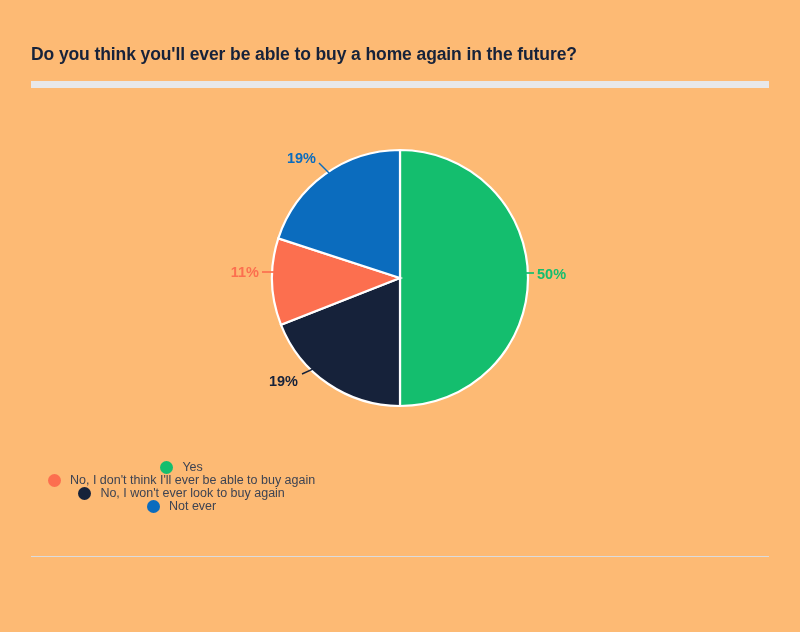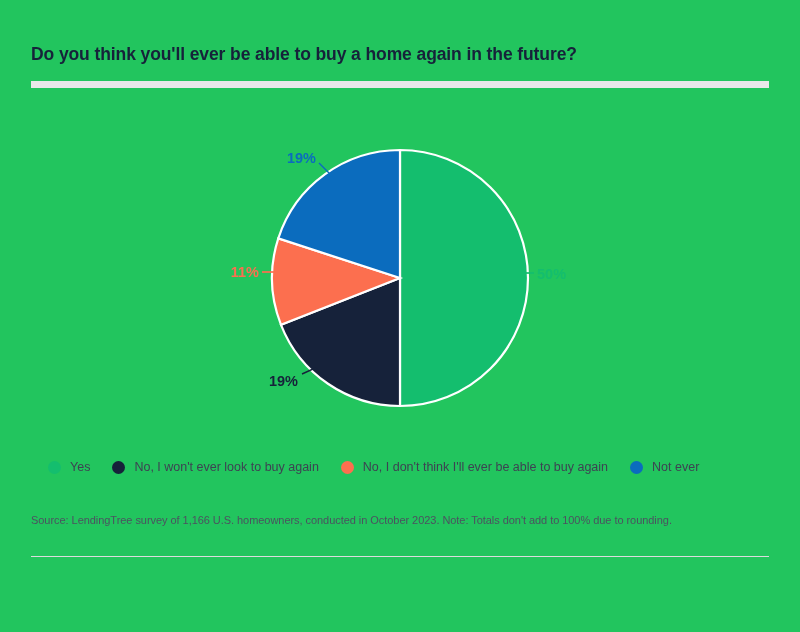--- a/index.html
+++ b/index.html
@@ -12,21 +12,21 @@
     height: 632px;
     font-family: "Liberation Sans", sans-serif;
     color: #16223a;
     position: relative;
     overflow: hidden;
   }
 
   .page {
     position: absolute;
     inset: 0;
-    background: #22c55e;
+    background: #fdba74;
   }
 
   
   .chart-title {
     position: absolute;
     left: 31px;
     top: 44px;
     font-size: 17.5px;
     font-weight: bold;
     letter-spacing: -0.1px;
@@ -63,20 +63,21 @@
 
   
   .legend {
     position: absolute;
     left: 48px;
     top: 461px;
     display: flex;
     align-items: center;
     gap: 0px;
     white-space: nowrap;
+    flex-direction: column;
   }
   .legend-item {
     display: flex;
     align-items: center;
     margin-right: 22px;
   }
   .legend-swatch {
     width: 13px;
     height: 13px;
     border-radius: 50%;
@@ -154,31 +155,30 @@
       </g>
     </svg>
   </div>
 
   <div class="legend">
     <div class="legend-item">
       <span class="legend-swatch" style="background:#14be6e"></span>
       <span class="legend-label">Yes</span>
     </div>
     <div class="legend-item">
+      <span class="legend-swatch" style="background:#fc6f4f"></span>
+      <span class="legend-label">No, I don't think I'll ever be able to buy again</span>
+    </div>
+    <div class="legend-item">
       <span class="legend-swatch" style="background:#16223a"></span>
       <span class="legend-label">No, I won't ever look to buy again</span>
-    </div>
-    <div class="legend-item">
-      <span class="legend-swatch" style="background:#fc6f4f"></span>
-      <span class="legend-label">No, I don't think I'll ever be able to buy again</span>
     </div>
     <div class="legend-item">
       <span class="legend-swatch" style="background:#0b6cbe"></span>
       <span class="legend-label">Not ever</span>
     </div>
   </div>
 
-  <div class="source-note">Source: LendingTree survey of 1,166 U.S. homeowners, conducted in October 2023. Note: Totals don't add to 100% due to rounding.</div>
 
   <div class="footer-rule"></div>
 
 
 </div>
 
 </body></html>

